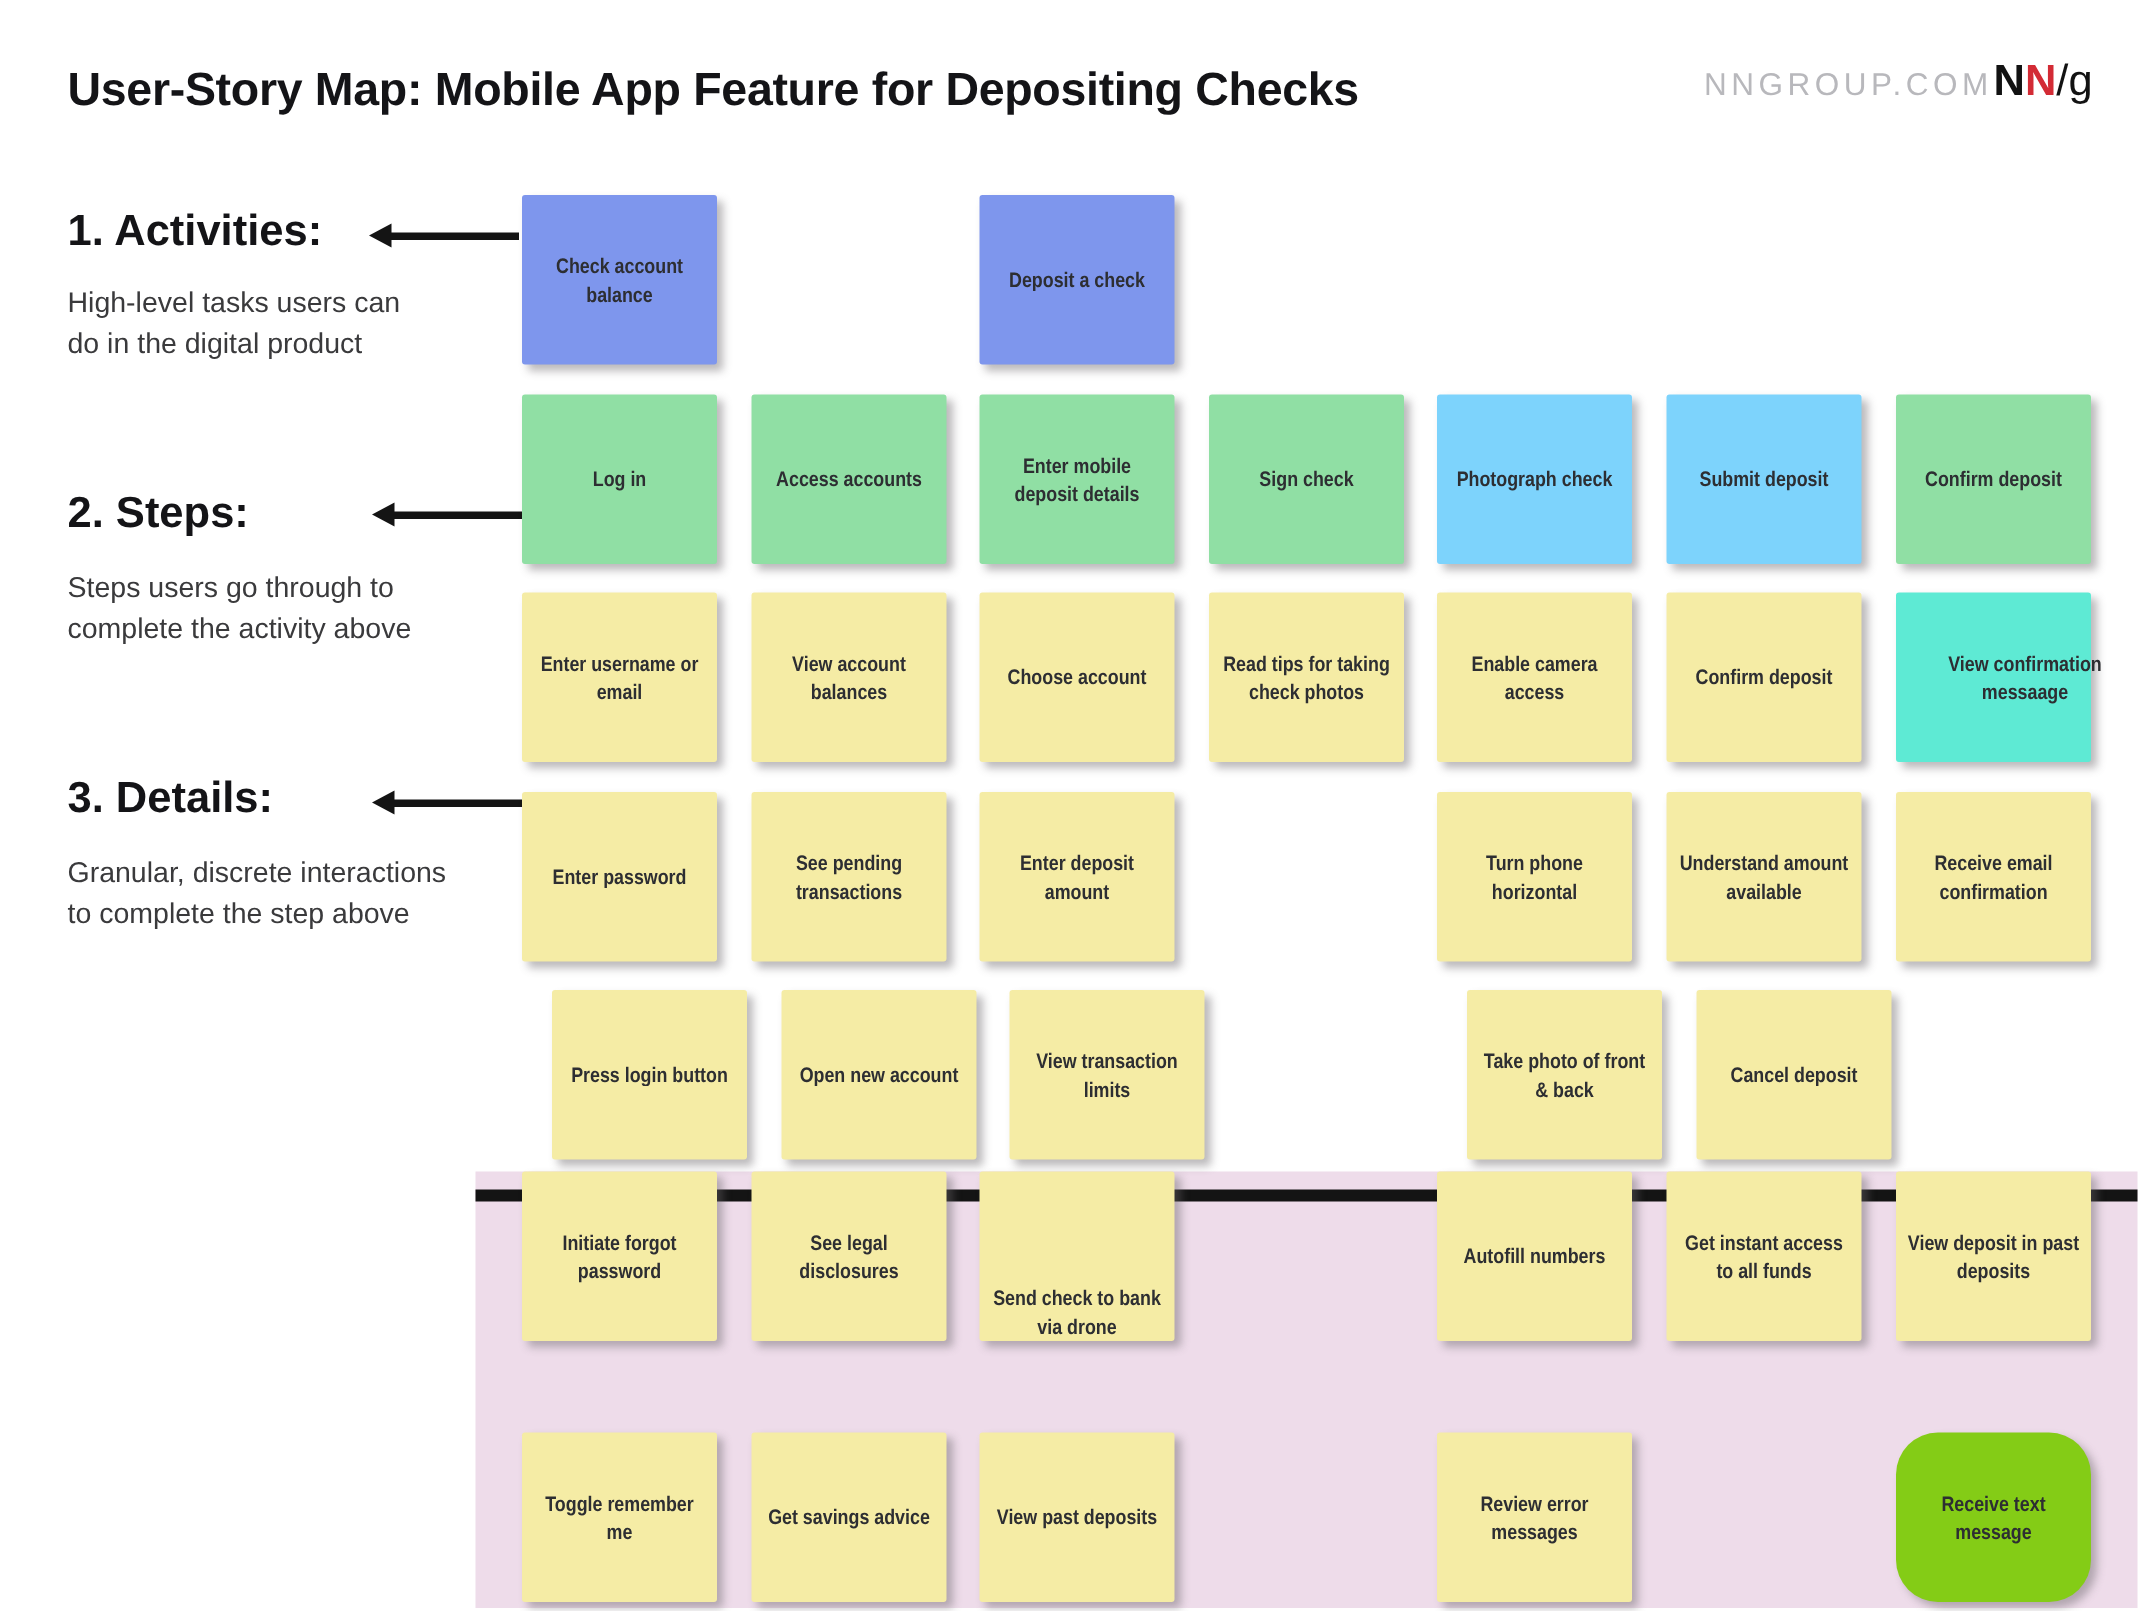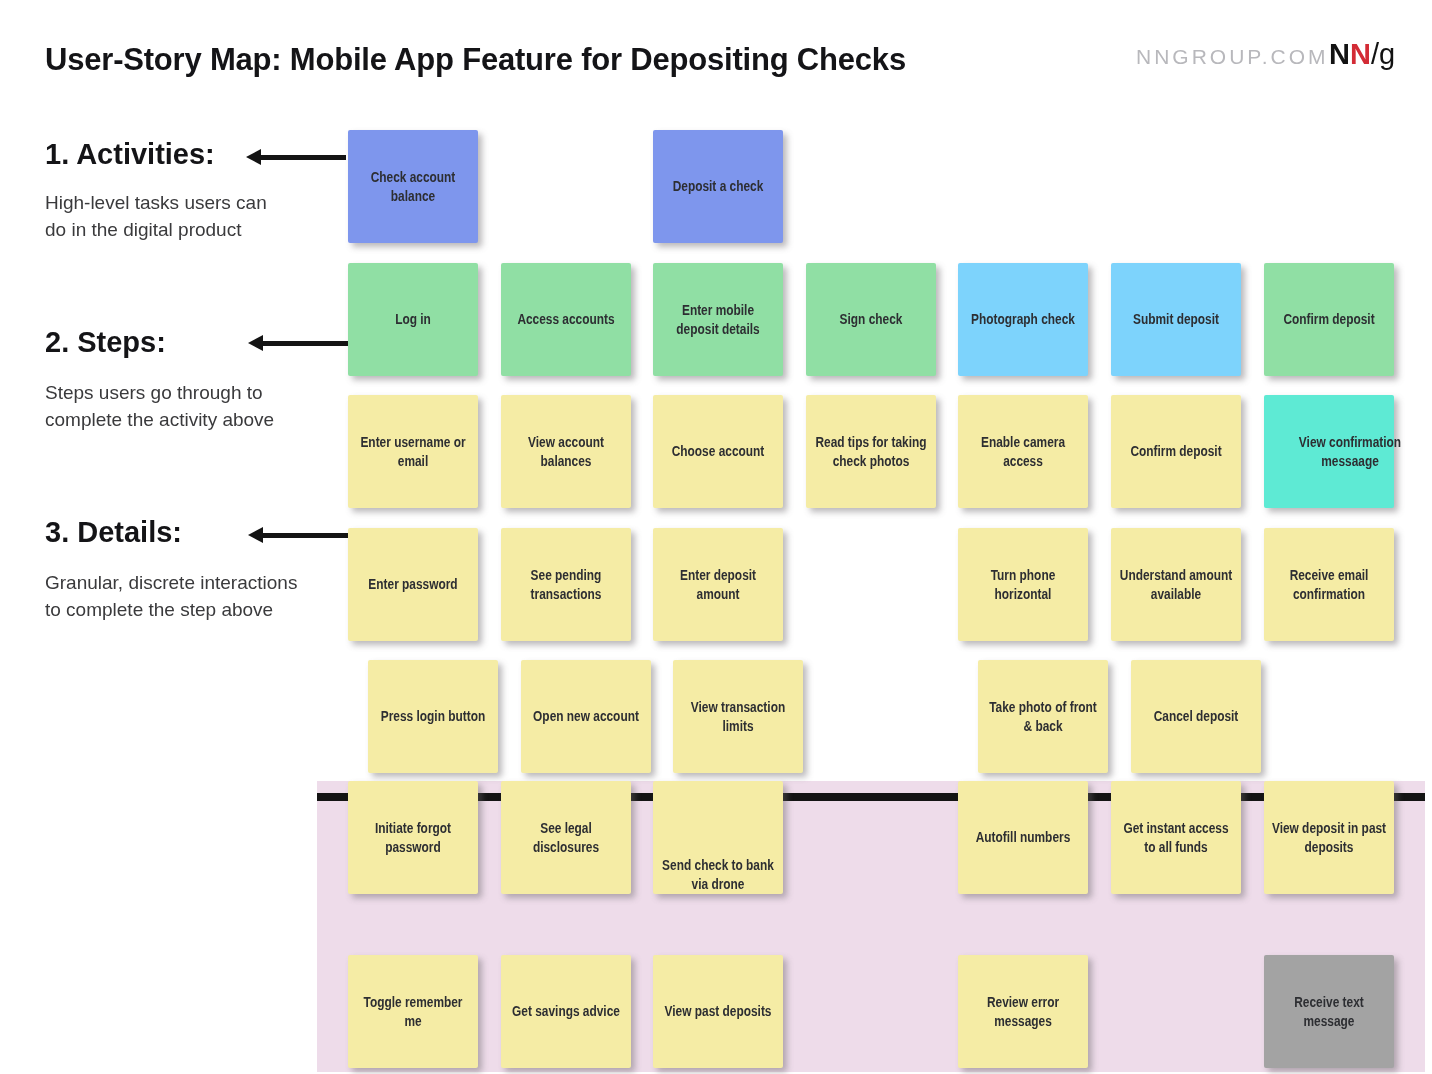--- a/index.html
+++ b/index.html
@@ -223,19 +223,19 @@
           <span class="note-text">Get savings advice</span>
         </div>
         <div class="note" style="background: rgb(245, 236, 165);">
           <span class="note-text">View past deposits</span>
         </div>
         <div class="note-empty"></div>
         <div class="note" style="background: rgb(245, 236, 165);">
           <span class="note-text">Review error messages</span>
         </div>
         <div class="note-empty"></div>
-        <div class="note" style="background: #a3a3a3;">
+        <div class="note" style="background: #84cc16; border-radius: 28px;">
           <span class="note-text">Receive text message</span>
         </div>
       </div>
     </div>
 
 </div>
 
 </body></html>

